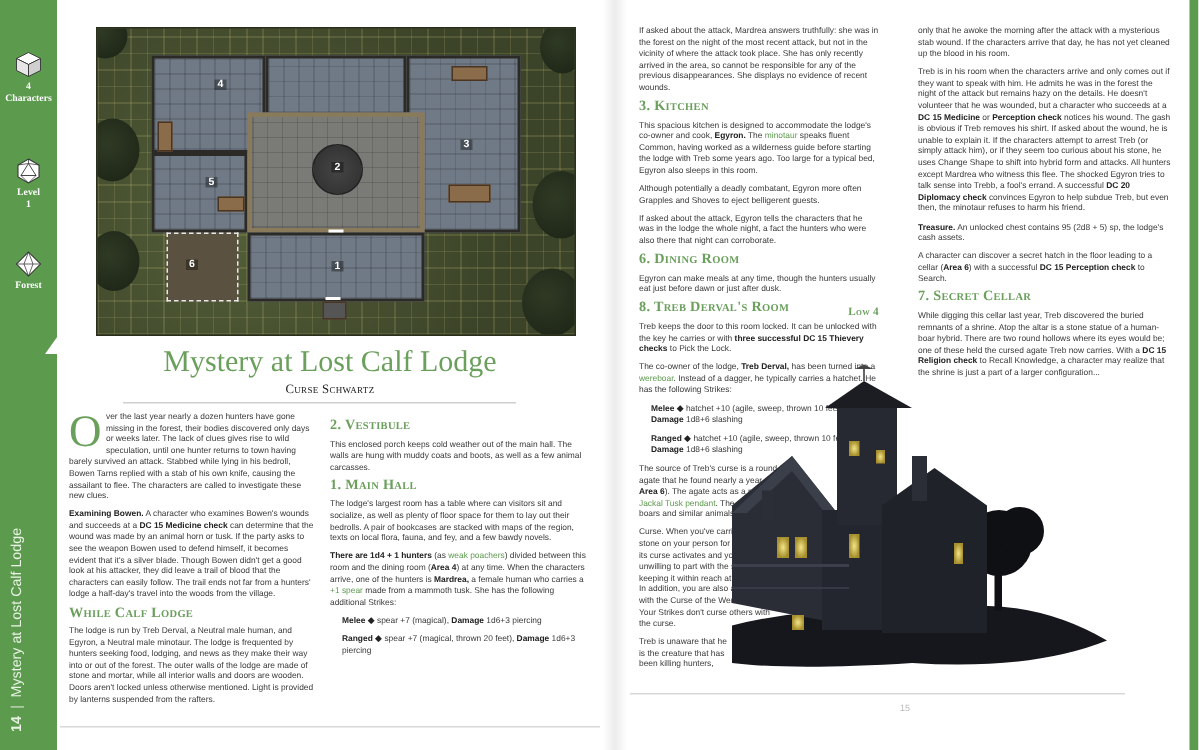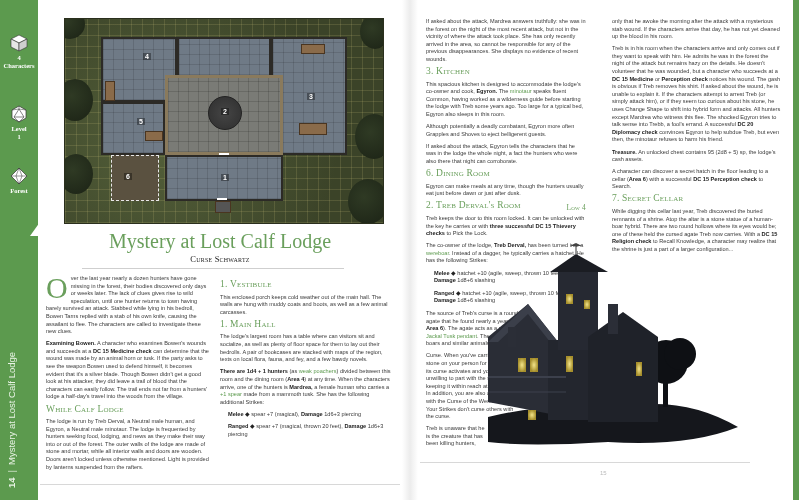--- a/index.html
+++ b/index.html
@@ -66,21 +66,21 @@
     font-family: "Liberation Serif", serif; font-size: 20px; color: #6a9f5c; }
   .author { position: absolute; left: 40px; top: 254px; width: 360px; text-align: center;
     font-family: "Liberation Serif", serif; font-size: 8.5px; color: #222; font-variant: small-caps; letter-spacing: 0.2px; }
   .title-rule { position: absolute; left: 82px; top: 268px; width: 262px; height: 1px; background: #cfcfcf; }
 
   
   .col { position: absolute; font-size: 5.6px; line-height: 7.6px; color: #3a3a3a; }
   .col p { margin-bottom: 4.5px; }
   .col b { color: #222; }
   .col .g { color: #5c9a4e; }
-  .col h3 { font-family: "Liberation Serif", serif; font-weight: normal; color: #6a9f5c;
+  .col h3 { font-family: "Liberation Serif", serif; font-weight: bold; color: #6a9f5c;
     font-size: 9.5px; font-variant: small-caps; margin: 4px 0 5px 0; letter-spacing: 0.2px; }
   .col .strike { padding-left: 8px; margin-bottom: 5px; }
   .col .act { color: #222; font-size: 6px; }
   .drop { float: left; font-family: "Liberation Serif", serif; font-size: 30px; line-height: 24px;
     color: #6a9f5c; margin: 1px 3px 0 0; }
 
   .col1 { left: 46px; top: 275px; width: 164px; }
   .col2 { left: 220px; top: 277px; width: 174px; }
   .col3 { left: 426px; top: 18px; width: 160px; }
   .col4 { left: 612px; top: 18px; width: 170px; }
@@ -198,21 +198,21 @@
     <span class="drop">O</span><span>ver the last year nearly a dozen hunters have gone missing in the forest, their bodies discovered only days or weeks later. The lack of clues gives rise to wild speculation, until one hunter returns to town having barely survived an attack. Stabbed while lying in his bedroll, Bowen Tarns replied with a stab of his own knife, causing the assailant to flee. The characters are called to investigate these new clues.</span>
   </p>
   <p>
     <b>Examining Bowen.</b><span> A character who examines Bowen's wounds and succeeds at a </span><b>DC 15 Medicine check</b><span> can determine that the wound was made by an animal horn or tusk. If the party asks to see the weapon Bowen used to defend himself, it becomes evident that it's a silver blade. Though Bowen didn't get a good look at his attacker, they did leave a trail of blood that the characters can easily follow. The trail ends not far from a hunters' lodge a half-day's travel into the woods from the village.</span>
   </p>
   <h3>While Calf Lodge</h3>
   <p>The lodge is run by Treb Derval, a Neutral male human, and Egyron, a Neutral male minotaur. The lodge is frequented by hunters seeking food, lodging, and news as they make their way into or out of the forest. The outer walls of the lodge are made of stone and mortar, while all interior walls and doors are wooden. Doors aren't locked unless otherwise mentioned. Light is provided by lanterns suspended from the rafters.</p>
 </div>
 
 <div class="col col2">
-  <h3>1. Vestibule</h3>
+  <h3>2. Vestibule</h3>
   <p>This enclosed porch keeps cold weather out of the main hall. The walls are hung with muddy coats and boots, as well as a few animal carcasses.</p>
   <h3>1. Main Hall</h3>
   <p>The lodge's largest room has a table where can visitors sit and socialize, as well as plenty of floor space for them to lay out their bedrolls. A pair of bookcases are stacked with maps of the region, texts on local flora, fauna, and fey, and a few bawdy novels.</p>
   <p>
     <b>There are 1d4 + 1 hunters</b> (as <span class="g">weak poachers</span>)<span> divided between this room and the dining room (</span><b>Area 4</b><span>) at any time. When the characters arrive, one of the hunters is </span><b>Mardrea,</b><span> a female human who carries a </span><span class="g">+1 spear</span><span> made from a mammoth tusk. She has the following additional Strikes:</span>
   </p>
   <p class="strike">
     <b>Melee</b> <span class="act">◆</span><span> spear +7 (magical), </span><b>Damage</b><span> 1d6+3 piercing</span>
   </p>
   <p class="strike">
@@ -225,21 +225,21 @@
   <p>If asked about the attack, Mardrea answers truthfully: she was in the forest on the night of the most recent attack, but not in the vicinity of where the attack took place. She has only recently arrived in the area, so cannot be responsible for any of the previous disappearances. She displays no evidence of recent wounds.</p>
   <h3>3. Kitchen</h3>
   <p>
     <span>This spacious kitchen is designed to accommodate the lodge's co-owner and cook, </span><b>Egyron.</b><span> The </span><span class="g">minotaur</span><span> speaks fluent Common, having worked as a wilderness guide before starting the lodge with Treb some years ago. Too large for a typical bed, Egyron also sleeps in this room.</span>
   </p>
   <p>Although potentially a deadly combatant, Egyron more often Grapples and Shoves to eject belligerent guests.</p>
   <p>If asked about the attack, Egyron tells the characters that he was in the lodge the whole night, a fact the hunters who were also there that night can corroborate.</p>
   <h3>6. Dining Room</h3>
   <p>Egyron can make meals at any time, though the hunters usually eat just before dawn or just after dusk.</p>
   <h3>
-    <span>2. Treb Derval's Room</span>
+    <span>8. Treb Derval's Room</span>
     <span class="low">Low 4</span>
   </h3>
   <p>
     <span>Treb keeps the door to this room locked. It can be unlocked with the key he carries or with </span><b>three successful DC 15 Thievery checks</b><span> to Pick the Lock.</span>
   </p>
   <p>
     <span>The co-owner of the lodge, </span><b>Treb Derval,</b><span> has been turned into a </span><span class="g">wereboar</span><span>. Instead of a dagger, he typically carries a hatchet. He has the following Strikes:</span>
   </p>
   <p class="strike">
     <b>Melee</b> <span class="act">◆</span><span> hatchet +10 (agile, sweep, thrown 10 feet), </span><b>Damage</b><span> 1d8+6 slashing</span>

